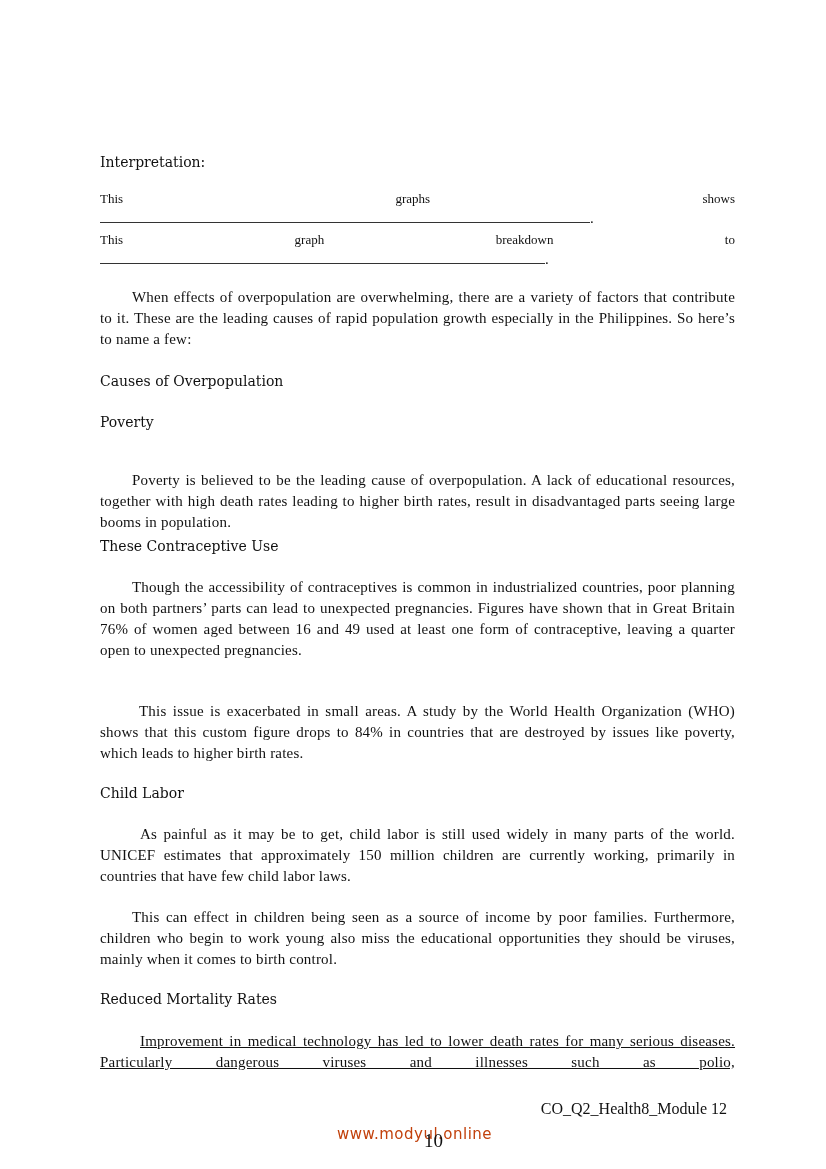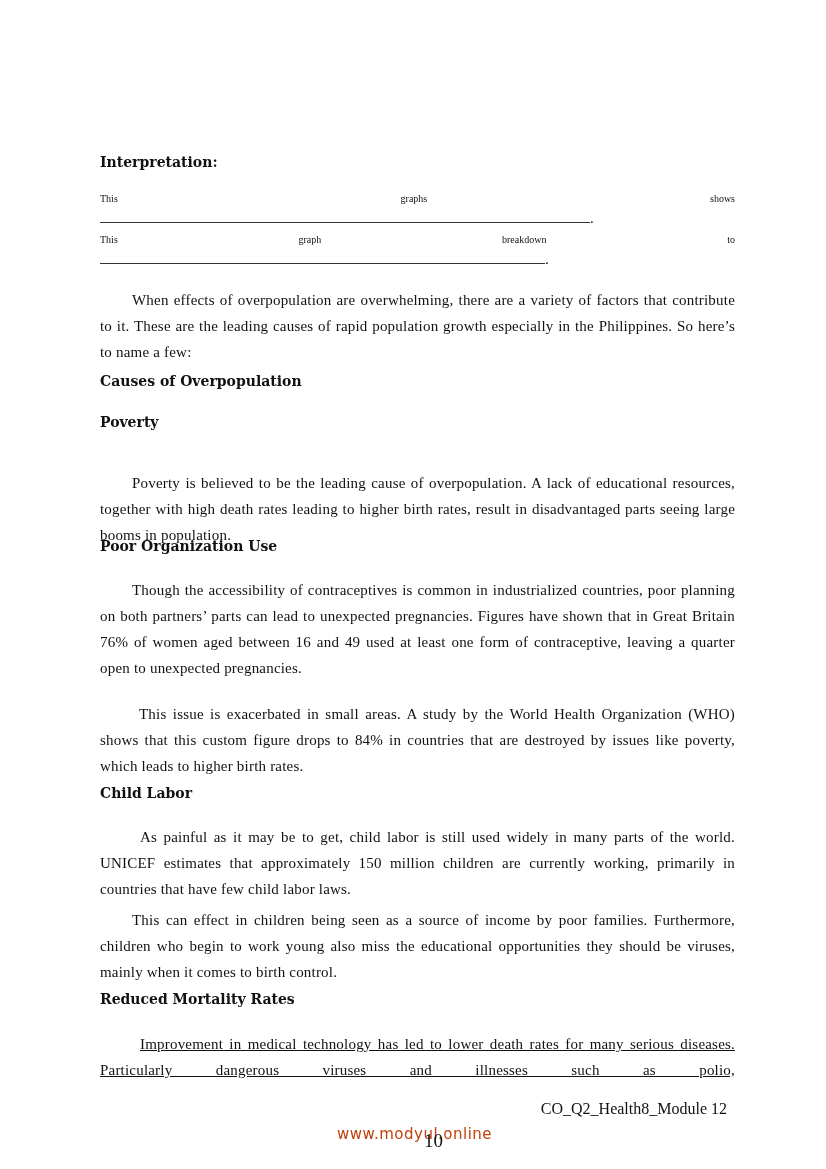--- a/index.html
+++ b/index.html
@@ -1,23 +1,23 @@
 <!DOCTYPE html>
 <html><head>
 <meta charset="utf-8">
 <style>
   html, body { margin: 0; padding: 0; background: #ffffff; }
   body { width: 826px; height: 1169px; position: relative; overflow: hidden;
          font-family: "DejaVu Serif", "Liberation Serif", serif; color: #111; }
   .page { position: absolute; left: 100px; top: 0; width: 635px; }
   .abs { position: absolute; left: 0; width: 635px; }
-  .heading { font-weight: bold; font-size: 14px; line-height: 20px; margin: 0; }
-  .p { font-size: 15px; line-height: 26px; text-align: justify; margin: 0;
+  .heading { font-weight: normal; font-size: 14px; line-height: 20px; margin: 0; }
+  .p { font-size: 15px; line-height: 21px; text-align: justify; margin: 0;
        font-family: "Liberation Serif", "DejaVu Serif", serif; letter-spacing: 0.2px; }
-  .fill-row { display: flex; justify-content: space-between; font-size: 10px; line-height: 20px;
+  .fill-row { display: flex; justify-content: space-between; font-size: 13px; line-height: 20px;
               font-family: "Liberation Serif", serif; }
   .blank-line { font-size: 15px; line-height: 20px; font-family: "Liberation Serif", serif; }
   .blank { display: inline-block; border-bottom: 1px solid #333; height: 12px; vertical-align: baseline; }
   .center { text-align: left; }
   .footer-code { position: absolute; right: 99px; top: 1100px; font-size: 16px;
                  font-family: "Liberation Serif", serif; }
   .watermark { position: absolute; left: 337px; top: 1125px; font-size: 15px; color: #c2410c;
                font-family: "DejaVu Sans", sans-serif; letter-spacing: 0.5px; }
   .page-num { position: absolute; left: 424px; top: 1130px; font-size: 19px;
               font-family: "Liberation Serif", serif; }
@@ -48,21 +48,21 @@
     <span class="blank" style="width:445px"></span><span>.</span>
   </div>
 
   <p class="p abs" style="top:287px; text-indent:32px">When effects of overpopulation are overwhelming, there are a variety of factors that contribute to it. These are the leading causes of rapid population growth especially in the Philippines.  So here’s to name a few:</p>
 
   <p class="heading abs center" style="top:371px">Causes of Overpopulation</p>
 
   <p class="heading abs" style="top:412px">Poverty</p>
   <p class="p abs" style="top:470px; text-indent:32px">Poverty is believed to be the leading cause of overpopulation. A lack of educational resources, together with high death rates leading to higher birth rates, result in disadvantaged parts seeing large booms in population.</p>
 
-  <p class="heading abs" style="top:536px">Poor Organization Use</p>
+  <p class="heading abs" style="top:536px">These Contraceptive Use</p>
   <p class="p abs" style="top:577px; text-indent:32px">Though the accessibility of contraceptives is common in industrialized countries, poor planning on both partners’ parts can lead to unexpected pregnancies. Figures have shown that in Great Britain 76% of women aged between 16 and 49 used at least one form of contraceptive, leaving a quarter open to unexpected pregnancies.</p>
   <p class="p abs" style="top:701px; text-indent:39px">This issue is exacerbated in small areas. A study by the World Health Organization (WHO) shows that this custom figure drops to 84% in countries that are destroyed by issues like poverty, which leads to higher birth rates.</p>
 
   <p class="heading abs" style="top:783px">Child Labor</p>
   <p class="p abs" style="top:824px; text-indent:40px">As painful as it may be to get, child labor is still used widely in many parts of the world. UNICEF estimates that approximately 150 million children are currently working, primarily in countries that have few child labor laws.</p>
   <p class="p abs" style="top:907px; text-indent:32px">This can effect in children being seen as a source of income by poor families. Furthermore, children who begin to work young also miss the educational opportunities they should be viruses, mainly when it comes to birth control.</p>
 
   <p class="heading abs" style="top:989px">Reduced Mortality Rates</p>
   <p class="p abs" style="top:1031px; text-indent:40px; text-align-last: justify; text-decoration: underline;">Improvement in medical technology has led to lower death rates for many serious diseases. Particularly dangerous viruses and illnesses such as polio,</p>
 </div>

